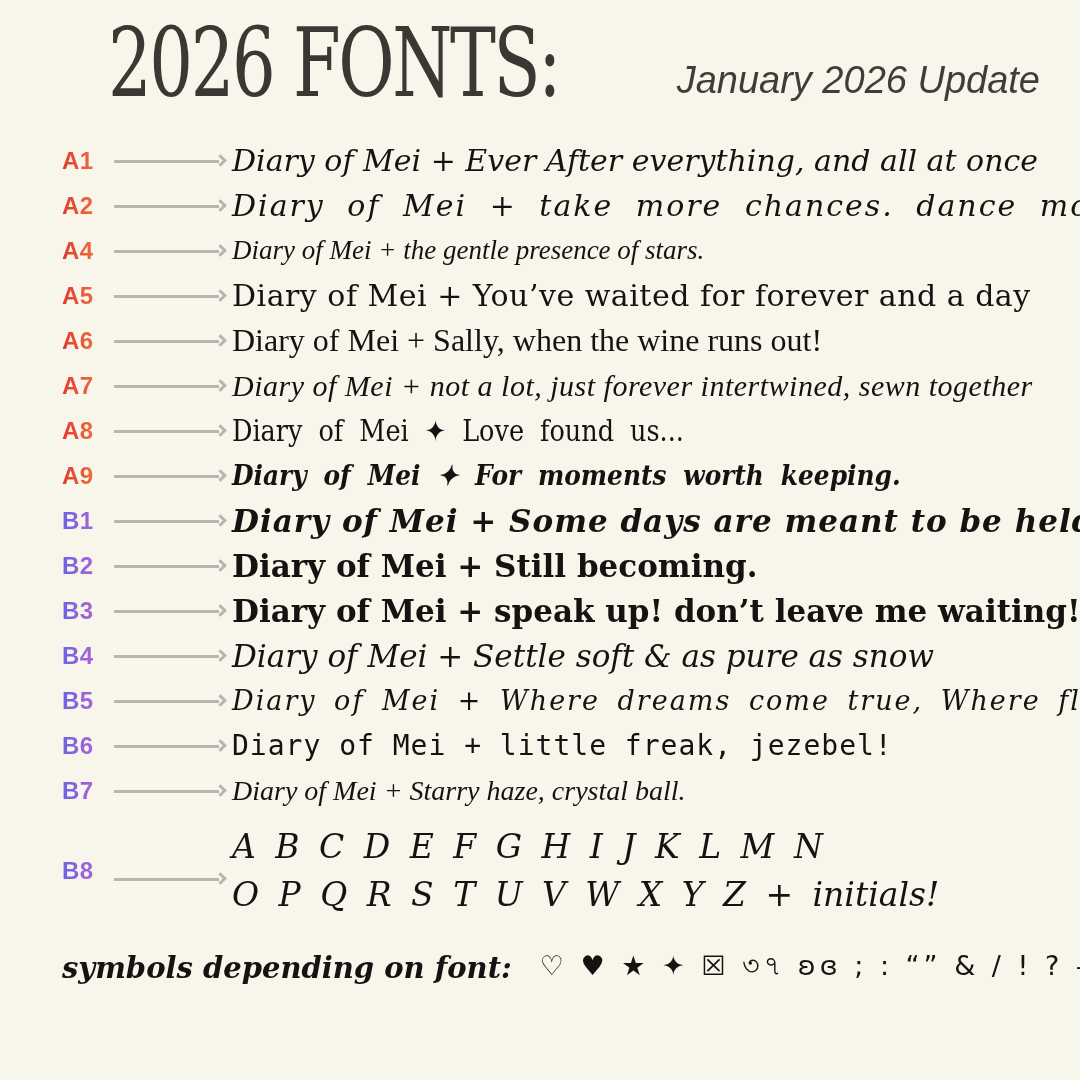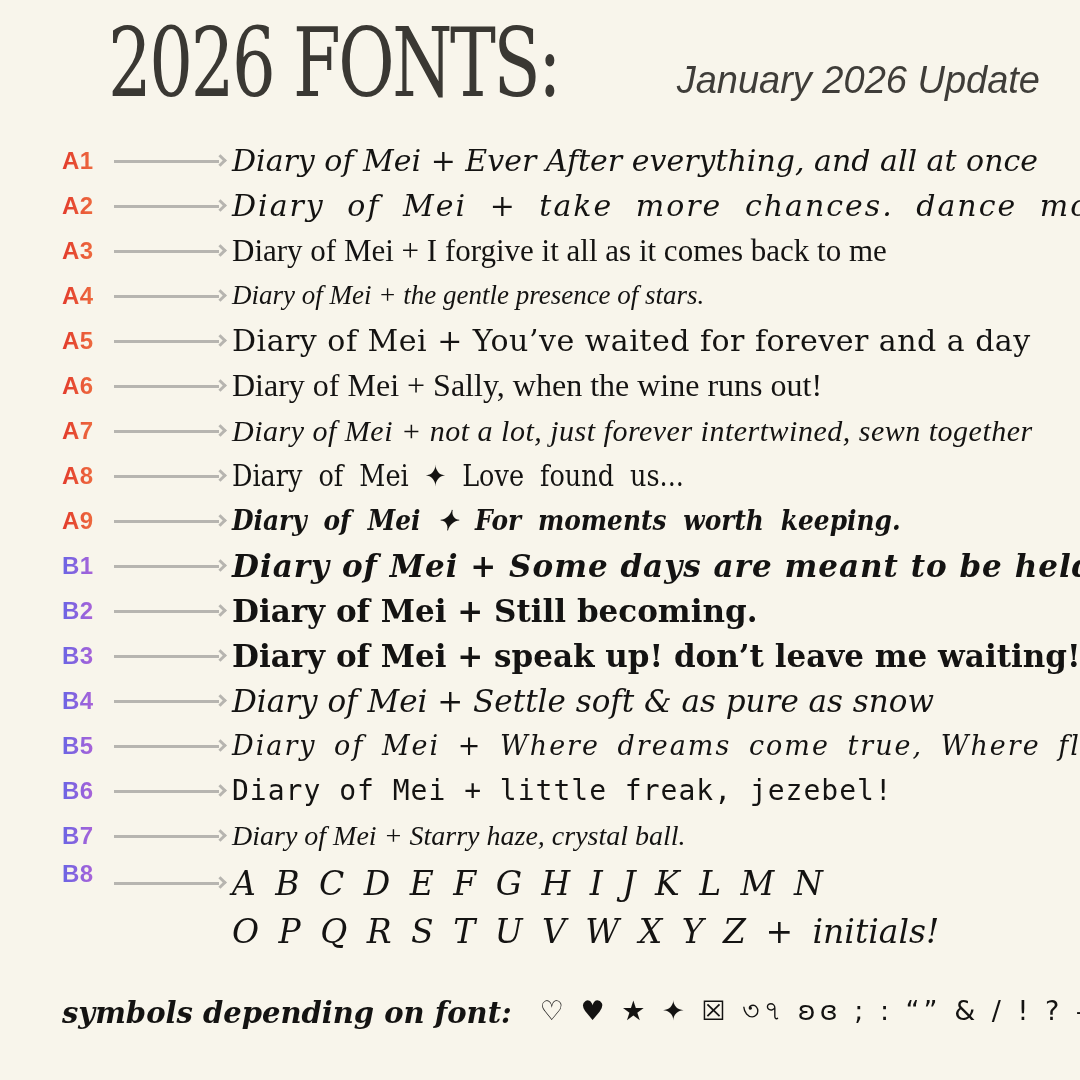--- a/index.html
+++ b/index.html
@@ -33,21 +33,21 @@
     font-style:italic;
     font-size:38px;
     color:#3f3d39;
     padding-bottom:8px;
     white-space:nowrap;
   }
 
   
   .rows{margin-top:28px;}
   .row{display:flex;align-items:center;height:45px;}
-  .row.tall{height:112px;align-items:flex-start;padding-top:2px;}
+  .row.tall{height:112px;align-items:center;padding-top:2px;}
 
   .label{
     flex:0 0 52px;
     font-weight:800;
     font-size:24px;
     letter-spacing:0.5px;
     background-clip:text;
     -webkit-background-clip:text;
     color:transparent;
     font-family:"Liberation Sans",sans-serif;
@@ -119,28 +119,20 @@
 
     <div class="row">
       <span class="label gA">A2</span>
       <span class="arrow">
           <span class="shaft"></span>
           <span class="head"></span>
         </span>
       <span class="sample s-a2">Diary of Mei + take more chances. dance more dances.</span>
     </div>
 
-    <div class="row">
-      <span class="label gA">A3</span>
-      <span class="arrow">
-          <span class="shaft"></span>
-          <span class="head"></span>
-        </span>
-      <span class="sample s-a3">Diary of Mei + I forgive it all as it comes back to me</span>
-    </div>
 
     <div class="row">
       <span class="label gA">A4</span>
       <span class="arrow">
           <span class="shaft"></span>
           <span class="head"></span>
         </span>
       <span class="sample s-a4">Diary of Mei + the gentle presence of stars.</span>
     </div>
 

